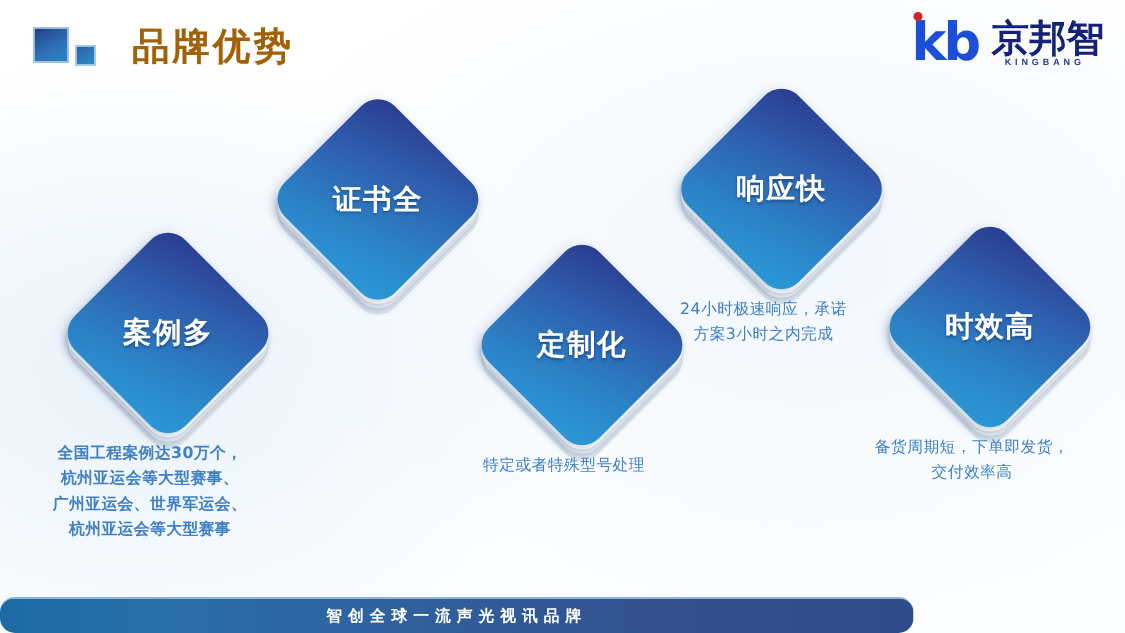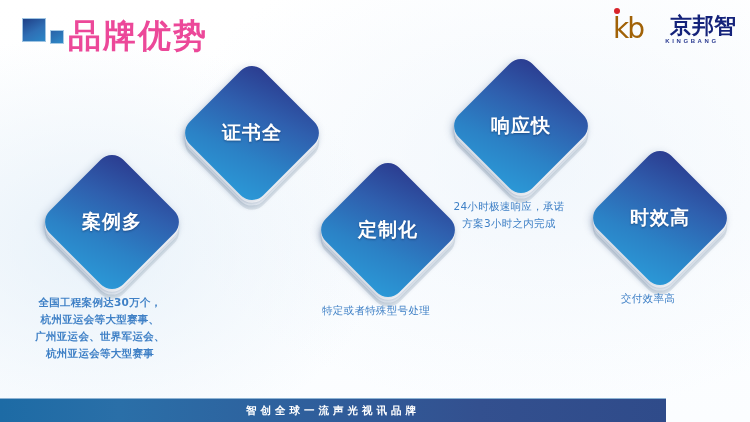--- a/index.html
+++ b/index.html
@@ -28,38 +28,38 @@
     background:linear-gradient(150deg,#1f3f86 0%,#2f6fb5 55%,#2b86c6 100%);
     border:1px solid #9fc4e2;
   }
   .sq-small {
     position:absolute; left:28px; top:12px; width:14px; height:14px;
     background:linear-gradient(150deg,#2a63a8 0%,#2e8ac9 100%);
     border:1px solid #a8cbe6;
   }
 
   .page-title {
-    position:absolute; left:68px; top:14px;
-    font-size:33px; font-weight:bold; letter-spacing:2px;
-    color:#ec4899;
+    position:absolute; left:88px; top:14px;
+    font-size:25px; font-weight:bold; letter-spacing:2px;
+    color:#a16207;
     font-family:"DejaVu Sans","Liberation Sans",sans-serif;
   }
 
   .logo { position:absolute; right:14px; top:12px; height:34px; display:flex; align-items:center; }
   .logo-mark {
-    font-size:28px; font-weight:normal; color:#a16207; letter-spacing:-2px;
+    font-size:35px; font-weight:bold; color:#1d4ed8; letter-spacing:-2px;
     font-family:"DejaVu Sans","Liberation Sans",sans-serif;
     position:relative; line-height:1;
   }
   .logo-dot {
     position:absolute; left:1px; top:-4px; width:6px; height:6px;
     border-radius:50%; background:#d8232a;
   }
   .logo-cn {
-    font-size:22px; font-weight:bold; color:#14227a; margin-left:22px;
+    font-size:25px; font-weight:bold; color:#14227a; margin-left:4px;
     font-family:"DejaVu Sans","Liberation Sans",sans-serif; line-height:1;
   }
   .logo-stack { display:flex; flex-direction:column; justify-content:center; margin-left:5px; }
   .logo-sub {
     font-size:6px; color:#2a3a91; letter-spacing:2.6px; font-weight:bold;
     text-align:center; margin-top:1px;
   }
 
   
   .stage { position:absolute; left:0; top:0; width:750px; height:392px; }
@@ -103,24 +103,25 @@
     color:#3f80c6;
     font-size:10.5px;
     line-height:17px;
     font-family:"DejaVu Sans","Liberation Sans",sans-serif;
     letter-spacing:.3px;
   }
   .card-desc div { white-space:nowrap; }
 
   
   .footer {
-    position:absolute; left:0; bottom:0; width:666px; height:24px;
+    position:absolute; left:0; bottom:0; width:609px; height:24px;
     background:linear-gradient(90deg,#1d6ba5 0%,#2a6fa8 18%,#2f5f9c 46%,#33508f 72%,#2f4b8a 100%);
     display:flex; align-items:center; justify-content:center;
     border-top:1px solid #8fb4d4;
+    border-radius:10px;
   }
   .footer-text {
     color:#ffffff; font-size:10.5px; font-weight:bold; letter-spacing:4px;
     font-family:"DejaVu Sans","Liberation Sans",sans-serif;
   }
 </style>
 </head>
 <body>
 
 <div class="page-bg"></div>
@@ -204,20 +205,21 @@
 
   <div class="card" style="left:648px; top:218px;">
     <div class="diamond-wrap">
       <div class="plate p3"></div>
       <div class="plate p2"></div>
       <div class="plate p1"></div>
       <div class="plate face"></div>
       <div class="diamond-label">时效高</div>
     </div>
     <div class="card-desc" style="top:72px;">
+      <div>备货周期短，下单即发货，</div>
       <div>交付效率高</div>
     </div>
   </div>
 
 </div>
 
 <div class="footer">
   <div class="footer-text">智创全球一流声光视讯品牌</div>
 </div>
 

